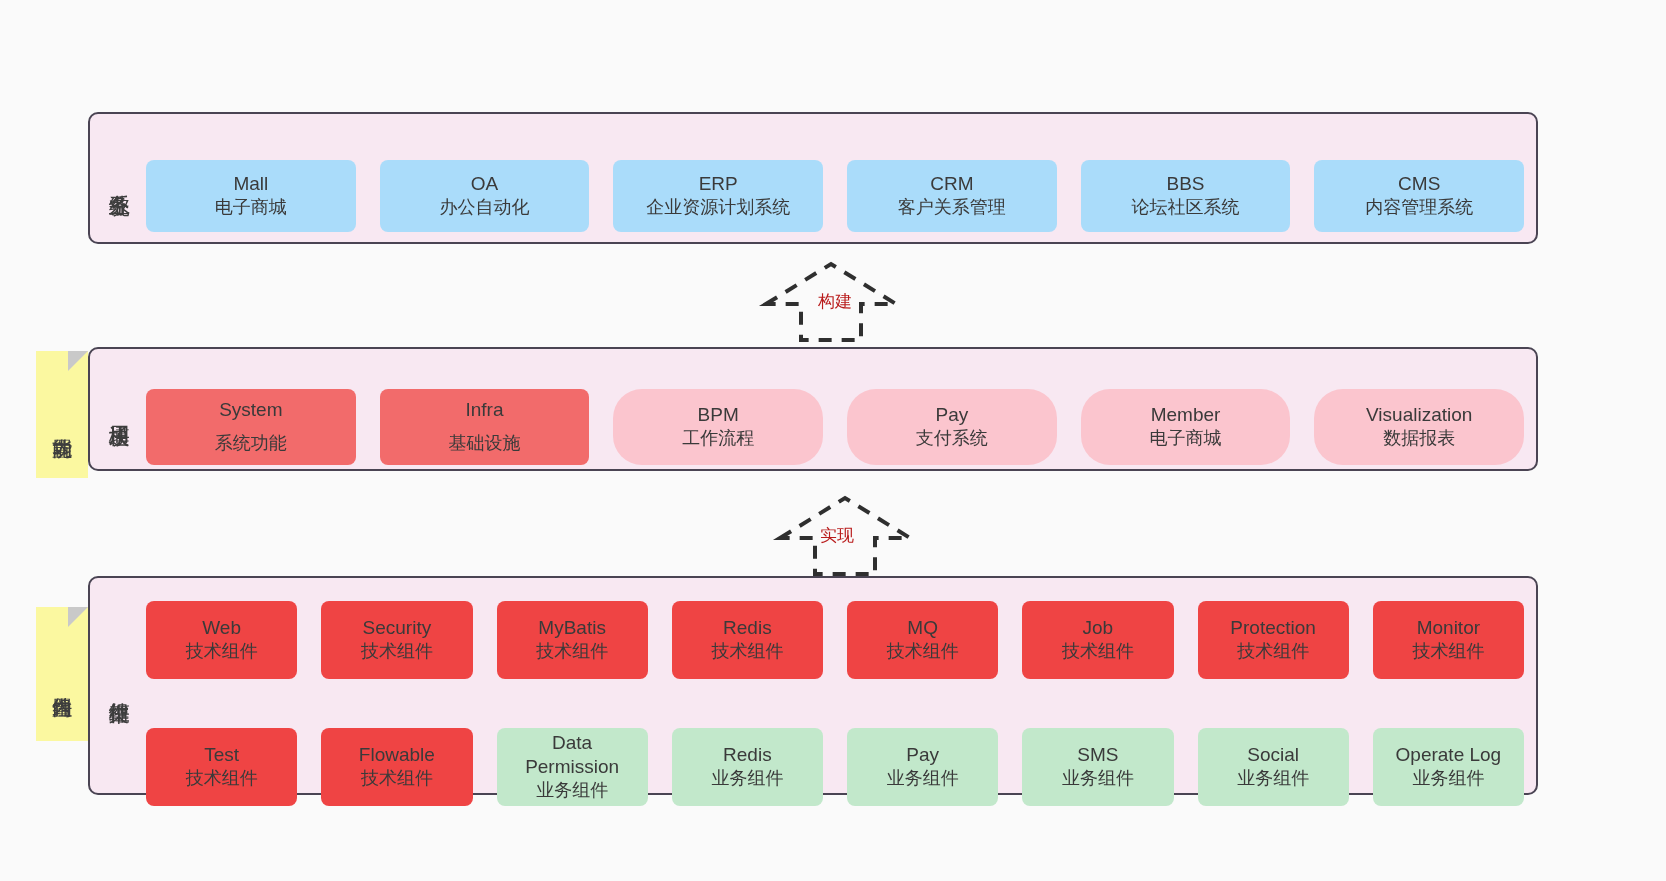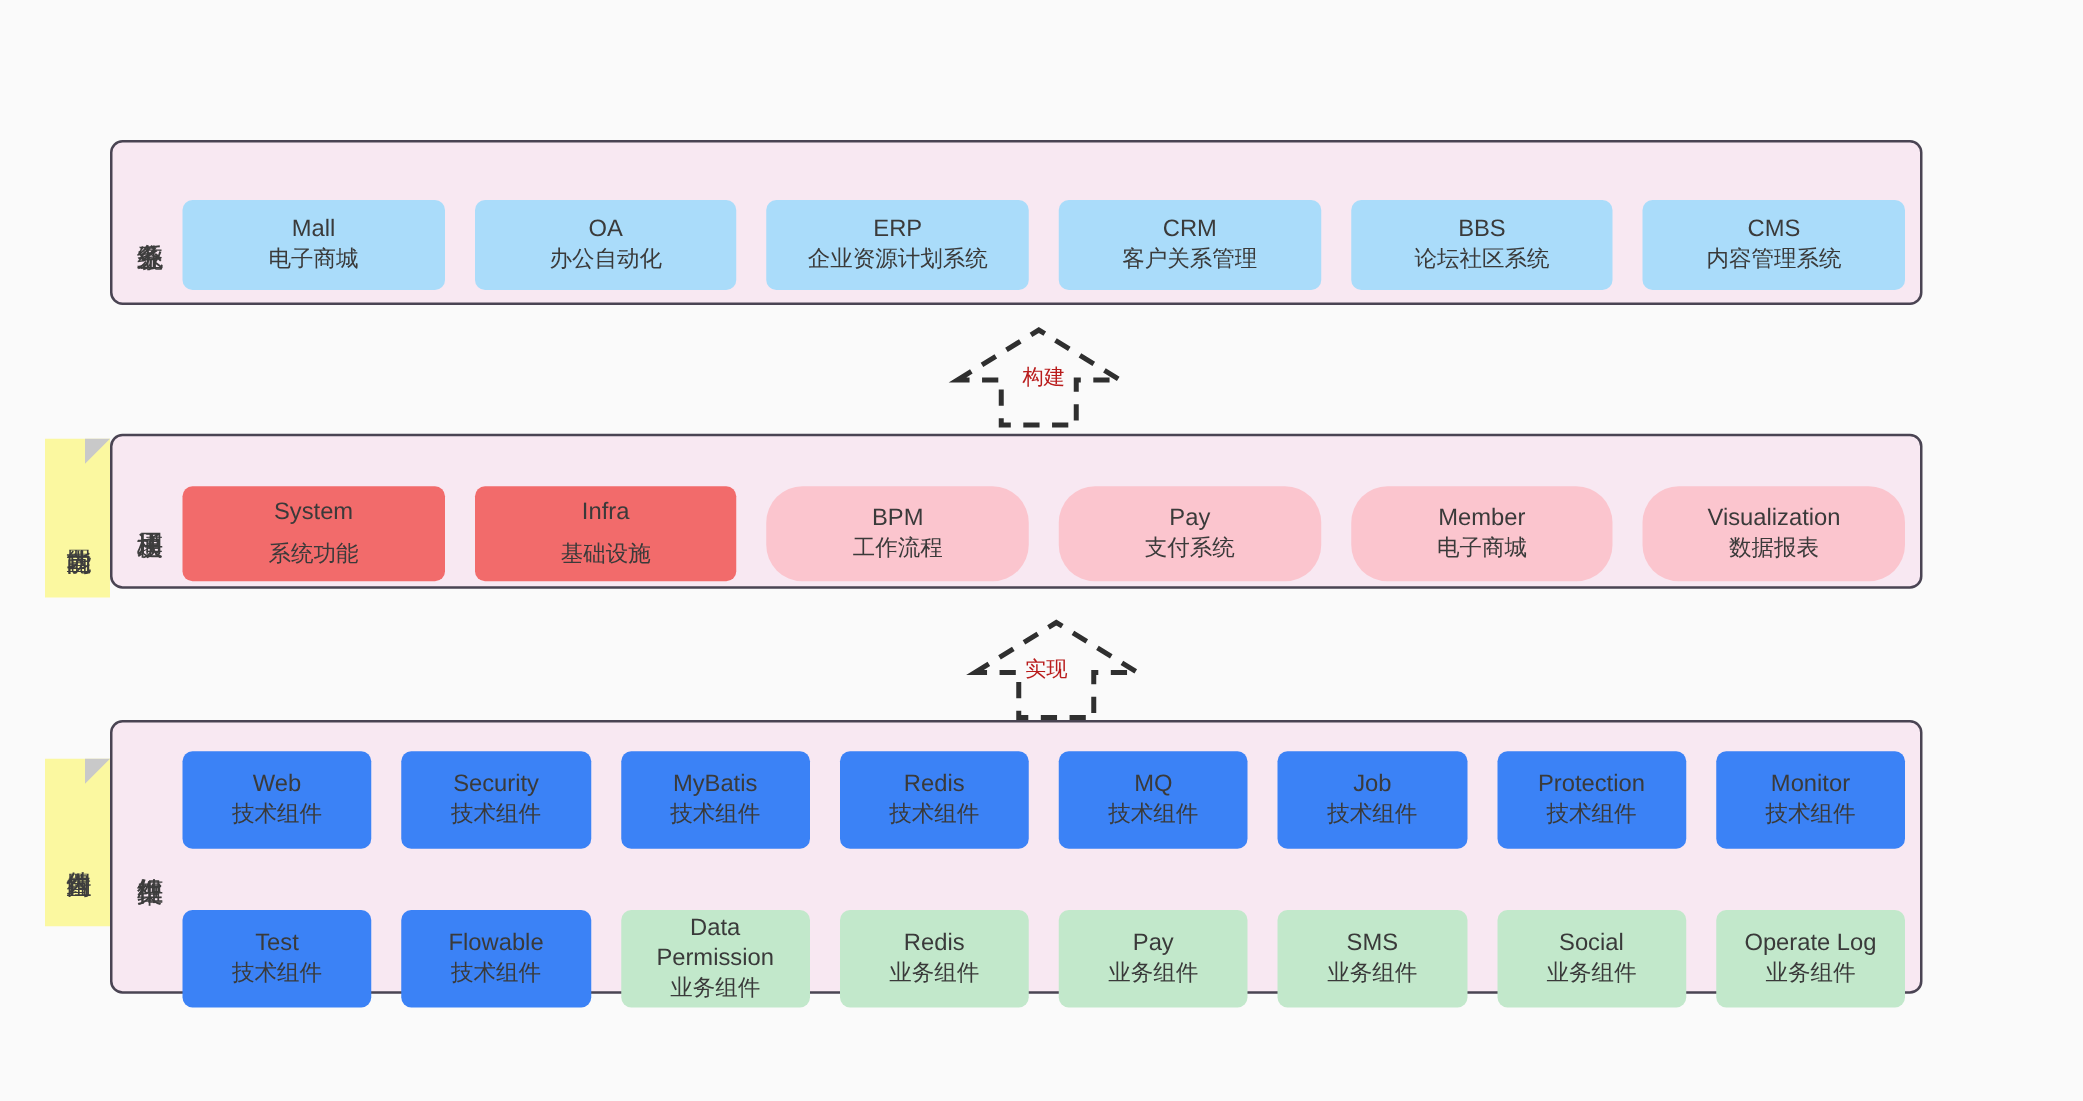--- a/index.html
+++ b/index.html
@@ -81,21 +81,21 @@
   }
   .card .cn {
     font-size: 18px;
     line-height: 1.28;
   }
 
   
   .c-blue        { background: #aadcfa; }
   .c-red         { background: #f26b6b; gap: 10px; }
   .c-pink        { background: #fbc5ce; border-radius: 29px; }
-  .c-green       { background: #3b82f6; }
+  .c-green       { background: #ef4444; }
   .c-lightgreen  { background: #c2e8cb; }
 
   
   #layer-business { left: 88px;  top: 112px; width: 1450px; height: 132px; }
   #layer-common   { left: 88px;  top: 347px; width: 1450px; height: 124px; }
   #layer-framework{ left: 88px;  top: 576px; width: 1450px; height: 219px; }
 
   #layer-business .card  { height: 72px; }
   #layer-common   .card  { height: 76px; }
   #layer-framework .card { height: 78px; }

